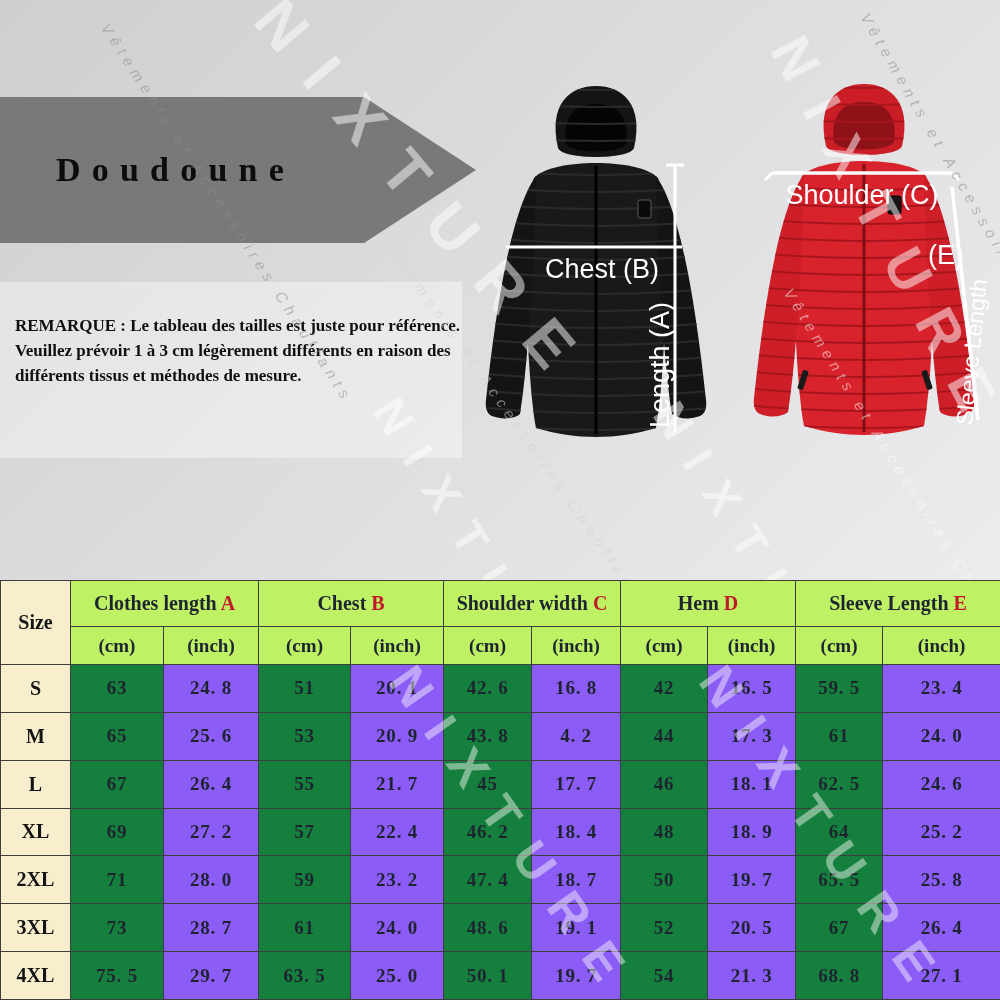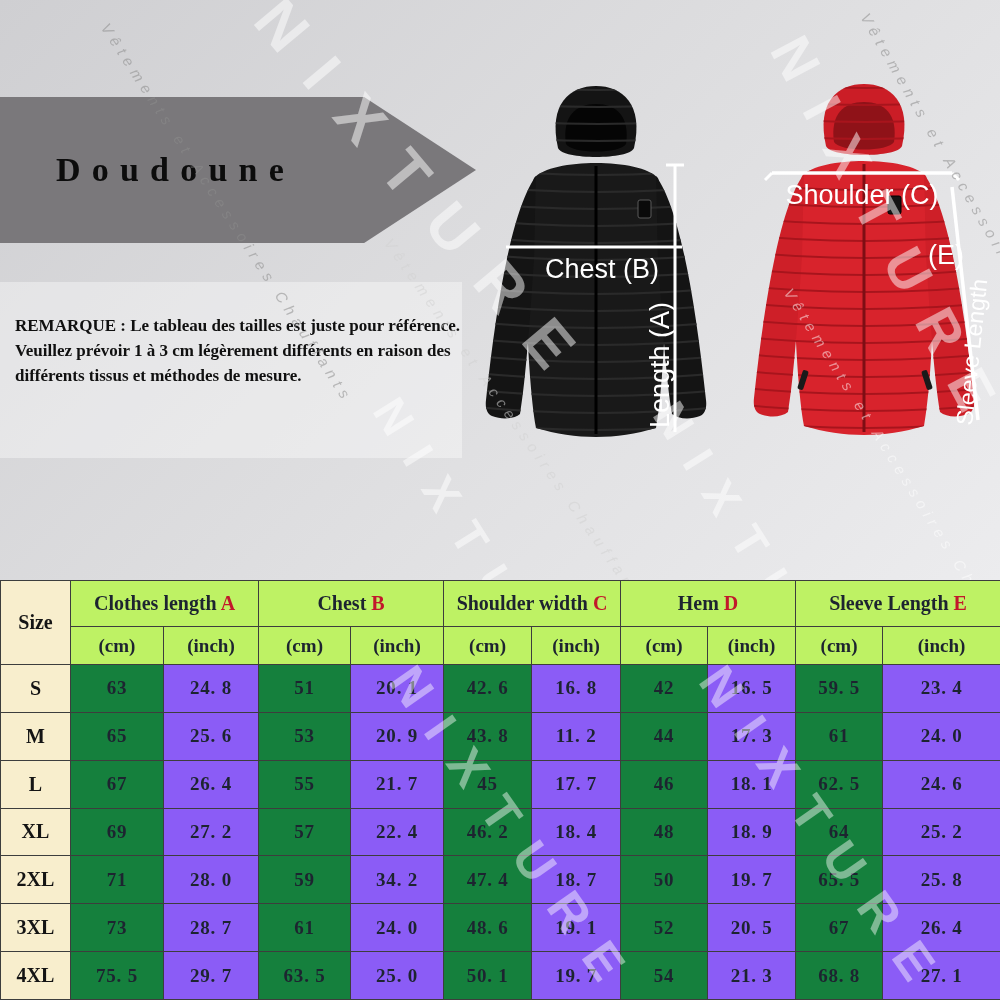--- a/index.html
+++ b/index.html
@@ -194,21 +194,21 @@
           <td class="cm-cell">59. 5</td>
           <td class="inch-cell">23. 4</td>
         </tr>
         <tr>
           <th class="size-col">M</th>
           <td class="cm-cell">65</td>
           <td class="inch-cell">25. 6</td>
           <td class="cm-cell">53</td>
           <td class="inch-cell">20. 9</td>
           <td class="cm-cell">43. 8</td>
-          <td class="inch-cell">11. 2</td>
+          <td class="inch-cell">4. 2</td>
           <td class="cm-cell">44</td>
           <td class="inch-cell">17. 3</td>
           <td class="cm-cell">61</td>
           <td class="inch-cell">24. 0</td>
         </tr>
         <tr>
           <th class="size-col">L</th>
           <td class="cm-cell">67</td>
           <td class="inch-cell">26. 4</td>
           <td class="cm-cell">55</td>
@@ -231,21 +231,21 @@
           <td class="cm-cell">48</td>
           <td class="inch-cell">18. 9</td>
           <td class="cm-cell">64</td>
           <td class="inch-cell">25. 2</td>
         </tr>
         <tr>
           <th class="size-col">2XL</th>
           <td class="cm-cell">71</td>
           <td class="inch-cell">28. 0</td>
           <td class="cm-cell">59</td>
-          <td class="inch-cell">34. 2</td>
+          <td class="inch-cell">23. 2</td>
           <td class="cm-cell">47. 4</td>
           <td class="inch-cell">18. 7</td>
           <td class="cm-cell">50</td>
           <td class="inch-cell">19. 7</td>
           <td class="cm-cell">65. 5</td>
           <td class="inch-cell">25. 8</td>
         </tr>
         <tr>
           <th class="size-col">3XL</th>
           <td class="cm-cell">73</td>

